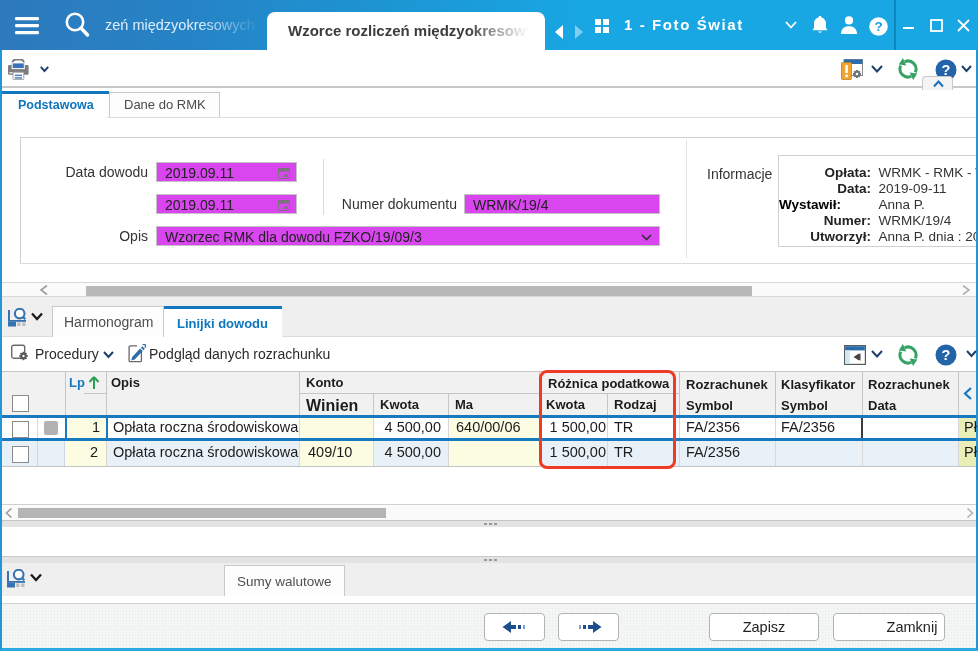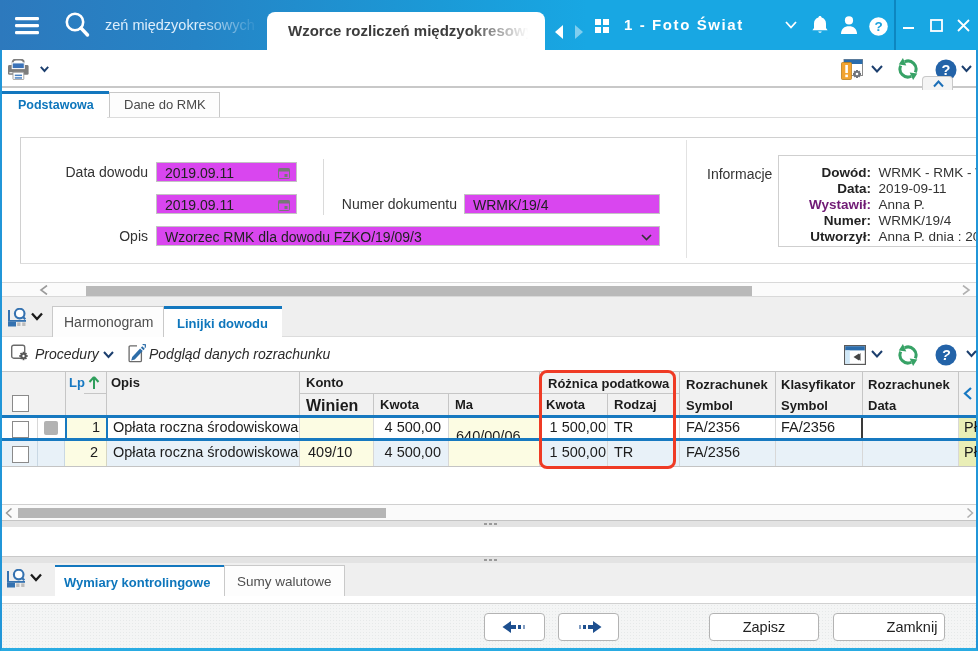--- a/index.html
+++ b/index.html
@@ -200,23 +200,23 @@
   <div class="fld" style="left:154px;top:108px;width:504px;height:20px;">
       <span style="position:absolute;left:8px;top:1px;">Wzorzec RMK dla dowodu FZKO/19/09/3</span>
     <svg style="position:absolute;right:7px;top:7px" width="11" height="7" viewBox="0 0 11 7">
         <path d="M1 1 L5.5 5.5 L10 1" fill="none" stroke="#333" stroke-width="1.6"></path>
       </svg>
     </div>
 
   <div class="lbl" style="left:705px;top:46px;">Informacje</div>
   <div class="abs" style="left:776px;top:37px;width:198px;height:92px;border:1px solid #cfcfcf;border-right:none;background:#fff;box-sizing:border-box;font-size:13.5px;color:#333;overflow:hidden;">
     <div style="position:absolute;top:8.5px;left:0;width:100%;">
-      <div style="height:16px;white-space:nowrap;"><span style="display:inline-block;width:92px;text-align:right;font-weight:bold;color:#222;">Dowód:</span>&nbsp;&nbsp;WRMK - RMK - W</div>
+      <div style="height:16px;white-space:nowrap;"><span style="display:inline-block;width:92px;text-align:right;font-weight:bold;color:#222;">Opłata:</span>&nbsp;&nbsp;WRMK - RMK - W</div>
       <div style="height:16px;white-space:nowrap;"><span style="display:inline-block;width:92px;text-align:right;font-weight:bold;color:#222;">Data:</span>&nbsp;&nbsp;2019-09-11</div>
-      <div style="height:16px;white-space:nowrap;"><span style="display:inline-block;width:92px;text-align:right;font-weight:bold;color:#701a75;">Wystawił:</span>&nbsp;&nbsp;Anna P.</div>
+      <div style="height:16px;white-space:nowrap;"><span style="display:inline-block;width:92px;font-weight:bold;color:#000000;">Wystawił:</span>&nbsp;&nbsp;Anna P.</div>
       <div style="height:16px;white-space:nowrap;"><span style="display:inline-block;width:92px;text-align:right;font-weight:bold;color:#222;">Numer:</span>&nbsp;&nbsp;WRMK/19/4</div>
       <div style="height:16px;white-space:nowrap;"><span style="display:inline-block;width:92px;text-align:right;font-weight:bold;color:#222;">Utworzył:</span>&nbsp;&nbsp;Anna P. dnia : 20</div>
     </div>
   </div>
 
   <div class="hline" style="left:18px;top:145px;width:956px;background:#dcdcdc;"></div>
 </div>
 
 <div class="abs" id="sb1" style="left:2px;top:282px;width:974px;height:15px;background:#fbfbfb;border-top:1px solid #d9d9d9;border-bottom:1px solid #d9d9d9;box-sizing:border-box;">
   <svg class="abs" style="left:36px;top:2px" width="12" height="10" viewBox="0 0 12 10">
@@ -243,21 +243,21 @@
       <path d="M1 1.5 L6 7 L11 1.5" fill="none" stroke="#1a1a1a" stroke-width="2.3"></path>
     </svg>
   <div class="abs" style="left:50px;top:9px;width:112px;height:31px;background:#fdfdfd;border:1px solid #c9c9c9;border-bottom:none;box-sizing:border-box;color:#4f4f4f;font-size:14px;">
     <span style="position:absolute;left:11px;top:7px;">Harmonogram</span>
     </div>
   <div class="abs" style="left:162px;top:9px;width:118px;height:31px;background:#fff;border-top:3px solid #1377be;box-sizing:border-box;color:#0e76bc;font-weight:bold;font-size:13px;">
     <span style="position:absolute;left:13px;top:7px;">Linijki dowodu</span>
     </div>
 </div>
 
-<div class="abs" id="toolbar2" style="left:2px;top:337px;width:974px;height:34px;background:#fff;font-style:italic;">
+<div class="abs" id="toolbar2" style="left:2px;top:337px;width:974px;height:34px;background:#fff;">
 
   <svg class="abs" style="left:9px;top:7px" width="19" height="19" viewBox="0 0 19 18">
     <rect x="0.7" y="0.7" width="13" height="13" rx="2" fill="none" stroke="#6a6a6a" stroke-width="1.4"></rect>
     <g fill="#555">
       <g transform="rotate(0 12.5 11.5)">
           <rect x="11.6" y="7.3" width="1.8" height="8.4"></rect>
         </g>
       <g transform="rotate(45 12.5 11.5)">
           <rect x="11.6" y="7.3" width="1.8" height="8.4"></rect>
         </g>
@@ -356,21 +356,21 @@
   <div class="abs" style="left:0;top:46.5px;width:974px;height:20.5px;background:#fff;">
     <div class="abs" style="left:10px;top:3px;width:15px;height:15px;background:#fff;border:1px solid #8a8a8a;"></div>
     <div class="abs" style="left:42px;top:3px;width:14px;height:14px;background:#b2b2b2;border-radius:2px;"></div>
     <div class="abs" style="left:63px;top:-2px;width:43px;height:24.5px;background:#fcfce3;border:2px solid #1779c0;box-sizing:border-box;">
       <span style="position:absolute;right:6px;top:1.5px;">1</span>
       </div>
     <div class="abs" style="left:111px;top:1px;">Opłata roczna środowiskowa</div>
     <div class="abs" style="left:298px;top:0;width:73px;height:20.5px;background:#fcfce3;"></div>
     <div class="abs" style="left:371px;top:1px;width:68px;text-align:right;">4&nbsp;500,00</div>
     <div class="abs" style="left:446px;top:0;width:91px;height:20.5px;background:#fcfce3;">
-        <span style="position:absolute;left:8px;top:10px;">640/00/06</span>
+        <span style="position:absolute;left:8px;top:1px;">640/00/06</span>
       </div>
     <div class="abs" style="left:540px;top:1px;width:64px;text-align:right;">1&nbsp;500,00</div>
     <div class="abs" style="left:612px;top:1px;">TR</div>
     <div class="abs" style="left:684px;top:1px;">FA/2356</div>
     <div class="abs" style="left:779px;top:1px;">FA/2356</div>
     <div class="abs" style="left:957px;top:0;width:17px;height:20.5px;background:#e9eeb6;">
         <span style="position:absolute;left:5px;top:1px;">Pł</span>
       </div>
 
     <div class="abs" style="left:859px;top:0.5px;width:2px;height:19.5px;background:#3a3a3a;"></div>
@@ -453,23 +453,20 @@
     <circle cx="13.7" cy="5.6" r="4.8" fill="#fff" stroke="#3572b0" stroke-width="2.1"></circle>
     <line x1="17" y1="9" x2="19.3" y2="11.3" stroke="#3572b0" stroke-width="2.2"></line>
     <rect x="2" y="12" width="18" height="1.8" fill="#3572b0"></rect>
     <rect x="2" y="13.8" width="8" height="4.7" fill="#3572b0"></rect>
     <rect x="11.2" y="14.4" width="3.3" height="3.6" fill="#bdbdbd"></rect>
     <rect x="16.2" y="14.4" width="3.3" height="3.6" fill="#bdbdbd"></rect>
   </svg>
   <svg class="abs" style="left:28px;top:10px" width="12" height="9" viewBox="0 0 12 9">
       <path d="M1 1.5 L6 7 L11 1.5" fill="none" stroke="#1a1a1a" stroke-width="2.3"></path>
     </svg>
-  <div class="abs" style="left:53px;top:2px;width:171px;height:31px;background:#fff;border-top:2.5px solid #1377be;box-sizing:border-box;color:#0e76bc;font-weight:bold;font-size:13px;">
-    <span style="position:absolute;left:9px;top:8px;white-space:nowrap;">Wymiary kontrolingowe</span>
-    </div>
   <div class="abs" style="left:222px;top:2px;width:121px;height:31px;background:#fdfdfd;border:1px solid #c9c9c9;border-bottom:none;box-sizing:border-box;color:#4f4f4f;font-size:13.5px;">
     <span style="position:absolute;left:12px;top:8px;">Sumy walutowe</span>
     </div>
 </div>
 
 <div class="abs" style="left:2px;top:596px;width:974px;height:7px;background:#fff;"></div>
 
 <div class="abs" id="bottombar" style="left:2px;top:603px;width:974px;height:45px;border-top:1px solid #d0d0d0;box-sizing:border-box;
   background-color:#f4f5f5;background-image:radial-gradient(#e6e9e9 0.8px, transparent 0.8px);background-size:3px 3px;">
   <div class="abs" style="left:482px;top:9px;width:61px;height:28px;background:#fff;border:1px solid #b3b3b3;border-radius:4px;box-sizing:border-box;">

